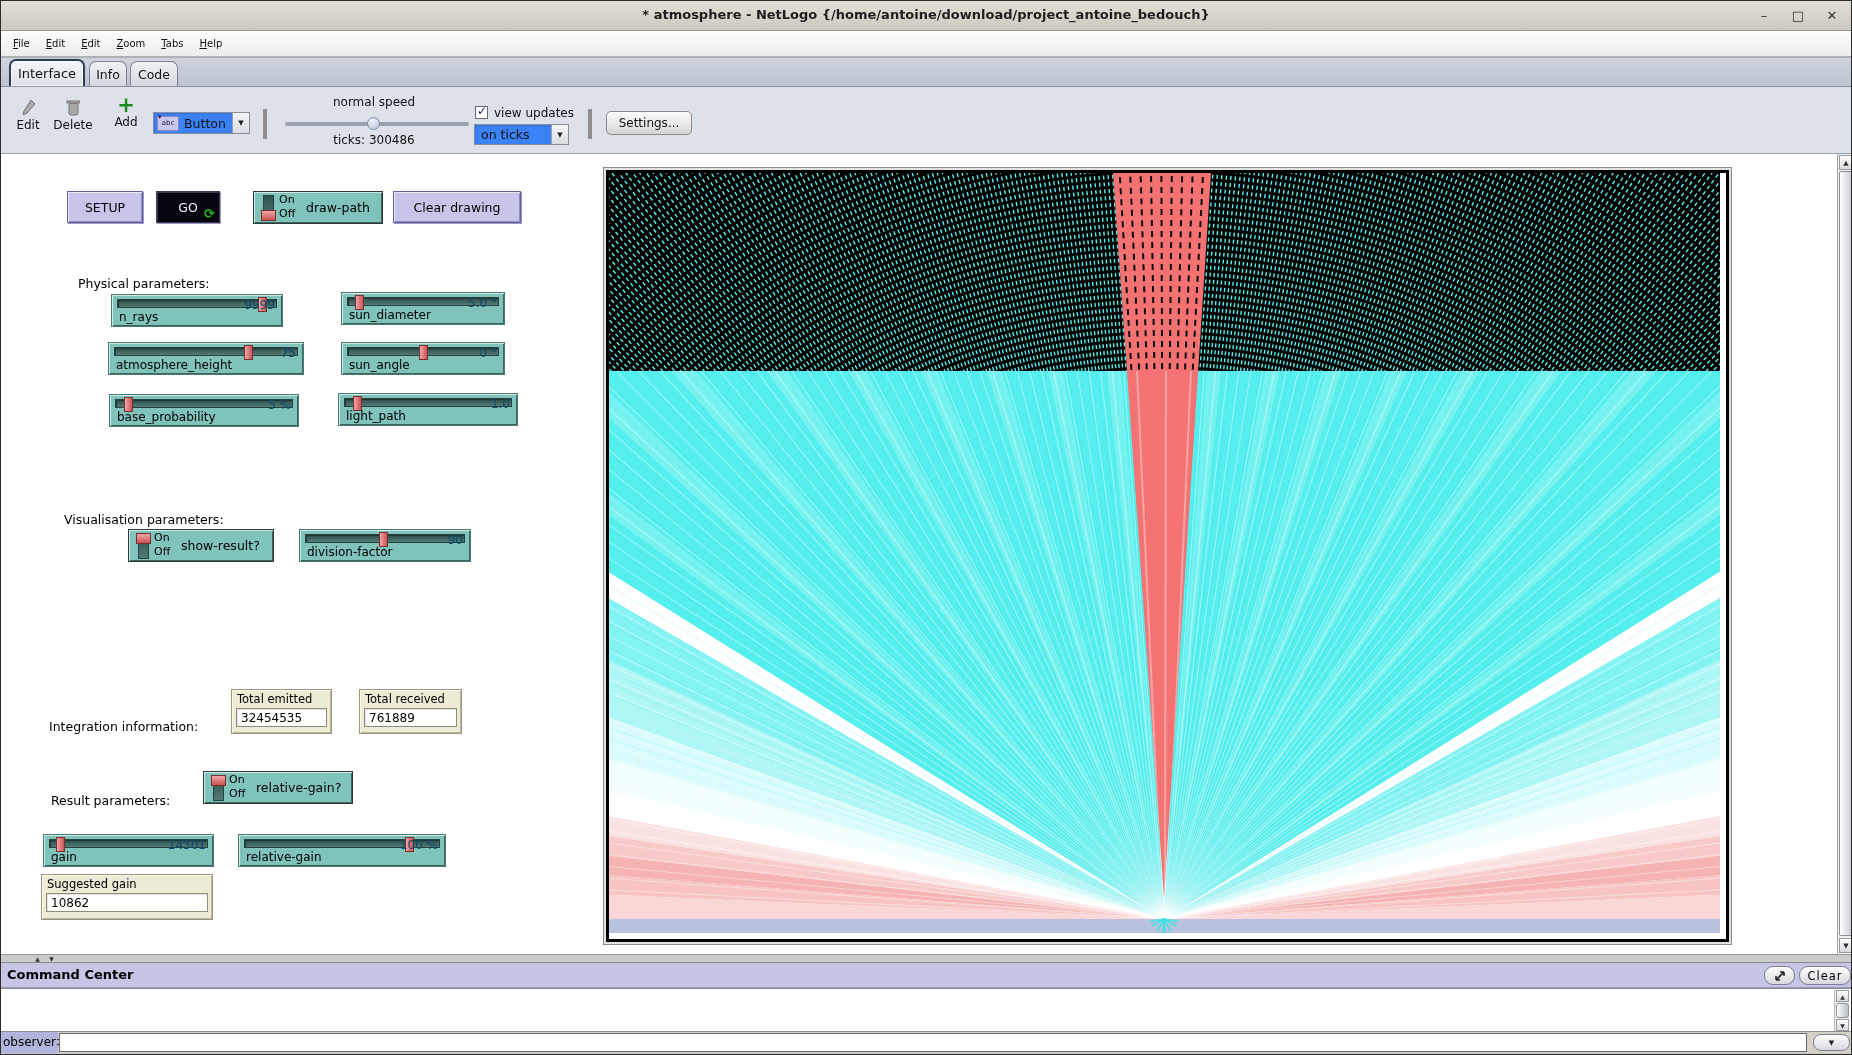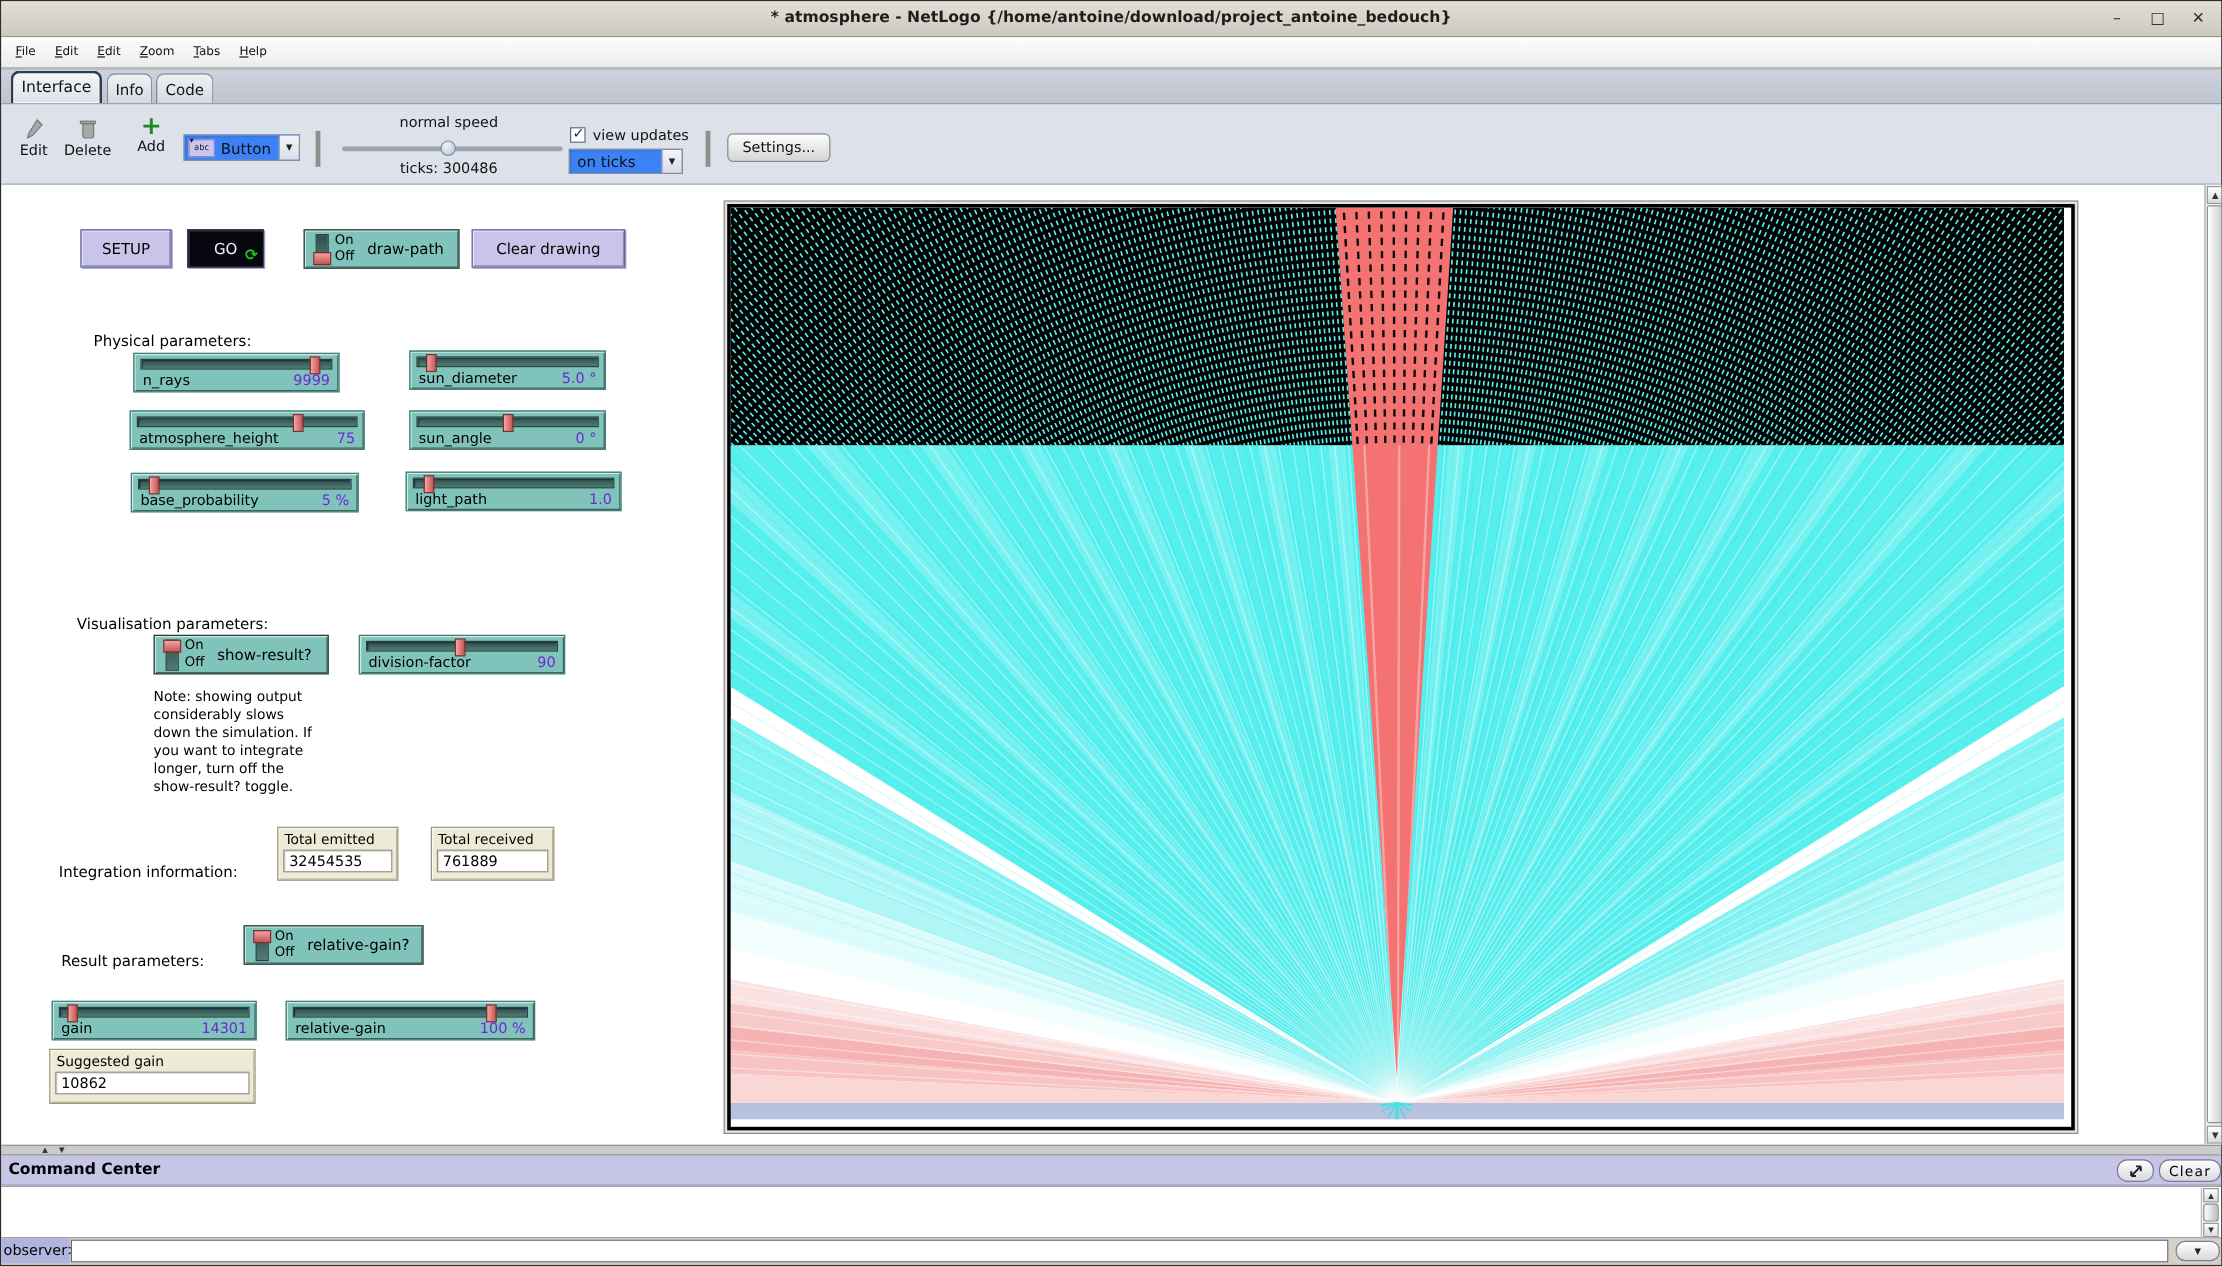--- a/index.html
+++ b/index.html
@@ -61,21 +61,21 @@
   
   .nl-slider{position:absolute;background:#7fc3ba;border:1px solid #4a7a74;
     box-shadow:inset 1px 1px 0 #cfeae5,inset -1px -1px 0 #3c6560;}
   .nl-slider .groove{position:absolute;left:5px;right:5px;top:4px;height:9px;
     background:linear-gradient(#2e4f4b,#527b76);border:1px solid #27433f;
     box-shadow:inset 1px 1px 1px #1e3633;}
   .nl-slider .handle{position:absolute;top:2px;width:9px;height:15px;
     background:linear-gradient(90deg,#f2a6a6,#d66;);border:1px solid #7c2f2f;
     background:linear-gradient(90deg,#f2a6a6,#c85252);}
   .nl-slider .lab{position:absolute;left:7px;bottom:2px;font-size:12px;color:#000;white-space:nowrap;}
-  .nl-slider .val{position:absolute;right:7px;bottom:2px;font-size:12px;color:#6d28d9;white-space:nowrap;}
+  .nl-slider .val{position:absolute;right:7px;bottom:14px;font-size:12px;color:#0c4a6e;white-space:nowrap;}
   
   .nl-switch{position:absolute;background:#7fc3ba;border:1px solid #2e3a38;
     box-shadow:inset 1px 1px 0 #cfeae5,inset -1px -1px 0 #3c6560;}
   .nl-switch .slot{position:absolute;left:9px;top:3px;width:11px;height:26px;
     background:linear-gradient(#2e4f4b,#527b76);border:1px solid #27433f;}
   .nl-switch .knob{position:absolute;left:7px;width:15px;height:11px;
     background:linear-gradient(#f2a6a6,#c85252);border:1px solid #7c2f2f;}
   .nl-switch.on .knob{top:3px;}
   .nl-switch.off .knob{top:18px;}
   .nl-switch .onoff{position:absolute;left:25px;top:1px;font-size:11px;line-height:14px;color:#000;}
@@ -260,28 +260,20 @@
       <span class="onoff"><span>On</span><br><span>Off</span></span>
       <span class="swlab">show-result?</span>
     </div>
     <div class="nl-slider" style="left:298px;top:375px;width:172px;height:33px">
       <span class="groove"></span>
         <span class="handle" style="left: 79px;"></span>
       <span class="lab">division-factor</span>
       <span class="val">90</span>
     </div>
 
-    <div class="note" style="left:127px;top:419px">
-      <div>Note: showing output</div>
-        <div>considerably slows</div>
-      <div>down the simulation. If</div>
-        <div>you want to integrate</div>
-      <div>longer, turn off the</div>
-        <div>show-result? toggle.</div>
-    </div>
 
     <div class="sect-label" style="left:48px;top:549px">Integration information:</div>
 
     <div class="nl-monitor" style="left:230px;top:535px;width:101px;height:45px">
       <span class="mlab">Total emitted</span>
       <div class="mfield">32454535</div>
     </div>
     <div class="nl-monitor" style="left:358px;top:535px;width:103px;height:45px">
       <span class="mlab">Total received</span>
       <div class="mfield">761889</div>

